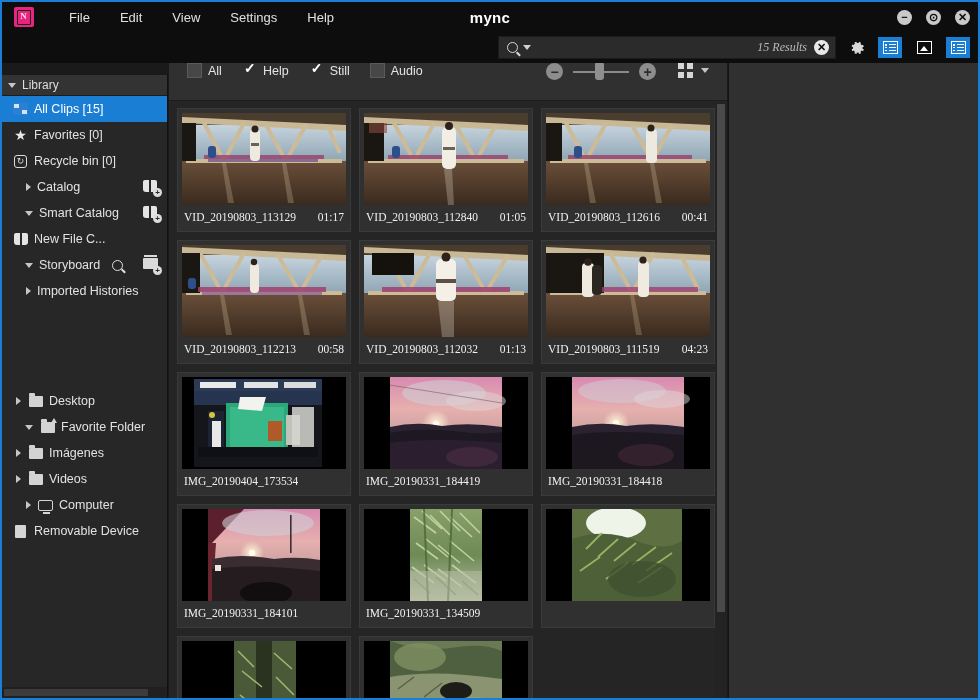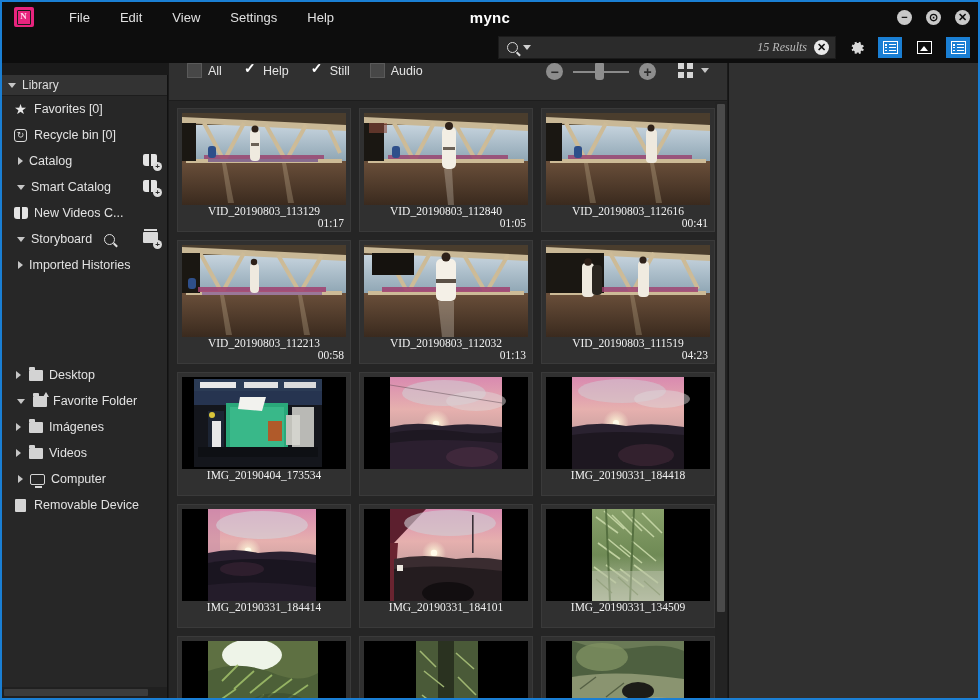--- a/index.html
+++ b/index.html
@@ -141,21 +141,21 @@
     width: 0; height: 0; margin-right: 6px; flex: none;
     border-left: 4.5px solid transparent; border-right: 4.5px solid transparent;
     border-top: 5px solid #c6c6c6;
   }
   .tri.right {
     border-left: 5px solid #c6c6c6; border-top: 4.5px solid transparent;
     border-bottom: 4.5px solid transparent; border-right: none;
   }
   .sb-row {
     height: 26px; display: flex; align-items: center;
-    color: #e2e2e2; font-size: 12.5px; padding-left: 12px; cursor: default;
+    color: #e2e2e2; font-size: 12.5px; padding-left: 20px; cursor: default;
     position: relative;
   }
   .sb-row.sel { background: #1a7fd4; color: #fff; }
   .sb-row .ico { width: 17px; flex: none; display: flex; align-items: center; justify-content: center; margin-right: 5px; }
   .sb-row .lbl { white-space: nowrap; }
   .sb-row .rt { position: absolute; right: 8px; display: flex; gap: 4px; align-items: center; }
   .ind1 { padding-left: 10px; }
 
   .folder-ico {
     width: 14px; height: 11px; background: #d3d3d3; border-radius: 1px; position: relative;
@@ -289,21 +289,20 @@
     width: 174px; margin: 0 4px 8px 4px;
     background: #303030; border: 1px solid #3a3a3a;
     padding: 4px 4px 2px 4px;
   }
   .cell .pic {
     width: 164px; height: 92px; background: #000; overflow: hidden; position: relative;
   }
   .cell .meta {
     height: 24px; display: flex; align-items: center;
     padding: 0 2px;
-    flex-direction: column;
   }
   .cell .name {
     color: #f0f0f0; font-size: 11.5px; font-family: "Liberation Serif", serif;
     white-space: nowrap; overflow: hidden;
   }
   .cell .dur {
     margin-left: auto; color: #f0f0f0; font-size: 11.5px;
     font-family: "Liberation Serif", serif; padding-left: 4px;
   }
   .vscroll {
@@ -378,20 +377,26 @@
     </div>
   </div>
 
   <div class="sidebar">
 
     <div class="sb-header">
       <div class="tri"></div>
       <span>Library</span>
     </div>
 
+    <div class="sb-row sel ind1">
+      <div class="ico">
+          <div class="clips-ico"></div>
+        </div>
+      <span class="lbl">All Clips [15]</span>
+    </div>
 
     <div class="sb-row ind1">
       <div class="ico">
           <span class="star-ico">★</span>
         </div>
       <span class="lbl">Favorites [0]</span>
     </div>
 
     <div class="sb-row ind1">
       <div class="ico">
@@ -419,21 +424,21 @@
             <div class="book-ico"></div>
             <div class="plusbadge">+</div>
           </div>
       </div>
     </div>
 
     <div class="sb-row ind1">
       <div class="ico">
           <div class="book-ico"></div>
         </div>
-      <span class="lbl">New Videos C...</span>
+      <span class="lbl">New File C...</span>
     </div>
 
     <div class="sb-row">
       <div class="tri" style="margin-left:3px;"></div>
       <span class="lbl">Storyboard</span>
       <div style="margin-left:12px;">
           <div class="search-sm"></div>
         </div>
       <div class="rt">
         <div class="mini-wrap">
@@ -783,20 +788,24 @@
               <ellipse cx="112" cy="24" rx="30" ry="10" fill="#ddd4d6" opacity="0.5"></ellipse>
               <path d="M26 8 L138 26" stroke="#5a4a50" stroke-width="0.8" opacity="0.6" fill="none"></path>
               <circle cx="72" cy="47" r="14" fill="url(#sun1)"></circle>
               <circle cx="72" cy="47" r="3.2" fill="#fffbe8"></circle>
               <path d="M26 50 Q52 44 78 49 Q106 45 138 50 L138 92 L26 92 Z" fill="#2a2230"></path>
               <path d="M26 56 Q60 50 98 55 Q120 58 138 55 L138 92 L26 92 Z" fill="#1e1822"></path>
               <path d="M26 66 Q70 60 138 66 L138 92 L26 92 Z" fill="#2e2233" opacity="0.8"></path>
               <ellipse cx="108" cy="80" rx="26" ry="10" fill="#8a4a6a" opacity="0.22"></ellipse>
             </svg>
           </div>
+          <div class="meta">
+            <span class="name">IMG_20190331_184419</span>
+            <span class="dur"></span>
+          </div>
         </div>
 
         <div class="cell">
           <div class="pic">
             <svg viewBox="0 0 164 92" width="164" height="92" preserveAspectRatio="none">
               <rect width="164" height="92" fill="#000"></rect>
               <rect x="26" y="0" width="112" height="92" fill="url(#ss1)"></rect>
               <ellipse cx="76" cy="14" rx="44" ry="12" fill="#cfd0d6" opacity="0.5"></ellipse>
               <ellipse cx="116" cy="22" rx="28" ry="9" fill="#ded6d8" opacity="0.5"></ellipse>
               <circle cx="70" cy="46" r="13" fill="url(#sun1)"></circle>
@@ -805,40 +814,20 @@
               <path d="M26 58 Q64 52 138 58 L138 92 L26 92 Z" fill="#1d1720"></path>
               <ellipse cx="100" cy="78" rx="28" ry="11" fill="#8a4a6a" opacity="0.2"></ellipse>
             </svg>
           </div>
           <div class="meta">
             <span class="name">IMG_20190331_184418</span>
             <span class="dur"></span>
           </div>
         </div>
 
-        <div class="cell">
-          <div class="pic">
-            <svg viewBox="0 0 164 92" width="164" height="92" preserveAspectRatio="none">
-              <rect width="164" height="92" fill="#000"></rect>
-              <rect x="26" y="0" width="108" height="92" fill="url(#ss1)"></rect>
-              <rect x="26" y="0" width="12" height="92" fill="#c98aa6" opacity="0.55"></rect>
-              <ellipse cx="80" cy="16" rx="46" ry="14" fill="#d4d4da" opacity="0.6"></ellipse>
-              <circle cx="66" cy="42" r="13" fill="url(#sun1)"></circle>
-              <circle cx="66" cy="42" r="3.4" fill="#fffbe8"></circle>
-              <path d="M26 44 Q52 38 76 44 Q104 40 134 46 L134 92 L26 92 Z" fill="#2a2030"></path>
-              <path d="M26 54 Q70 46 134 54 L134 92 L26 92 Z" fill="#1a1520"></path>
-              <path d="M26 76 Q70 70 134 78 L134 92 L26 92 Z" fill="#241c2a"></path>
-              <ellipse cx="60" cy="60" rx="22" ry="7" fill="#6a3a52" opacity="0.25"></ellipse>
-            </svg>
-          </div>
-          <div class="meta">
-            <span class="name">IMG_20190331_184414</span>
-            <span class="dur"></span>
-          </div>
-        </div>
 
         <div class="cell">
           <div class="pic">
             <svg viewBox="0 0 164 92" width="164" height="92" preserveAspectRatio="none">
               <rect width="164" height="92" fill="#000"></rect>
               <rect x="26" y="0" width="112" height="92" fill="url(#ss1)"></rect>
               <path d="M26 0 L62 0 L30 34 L26 34 Z" fill="#5c1f2e"></path>
               <path d="M26 34 L34 34 L30 92 L26 92 Z" fill="#6a2430"></path>
               <ellipse cx="86" cy="14" rx="46" ry="13" fill="#cfcfd6" opacity="0.6"></ellipse>
               <rect x="108" y="6" width="1.6" height="38" fill="#3a3038"></rect>

